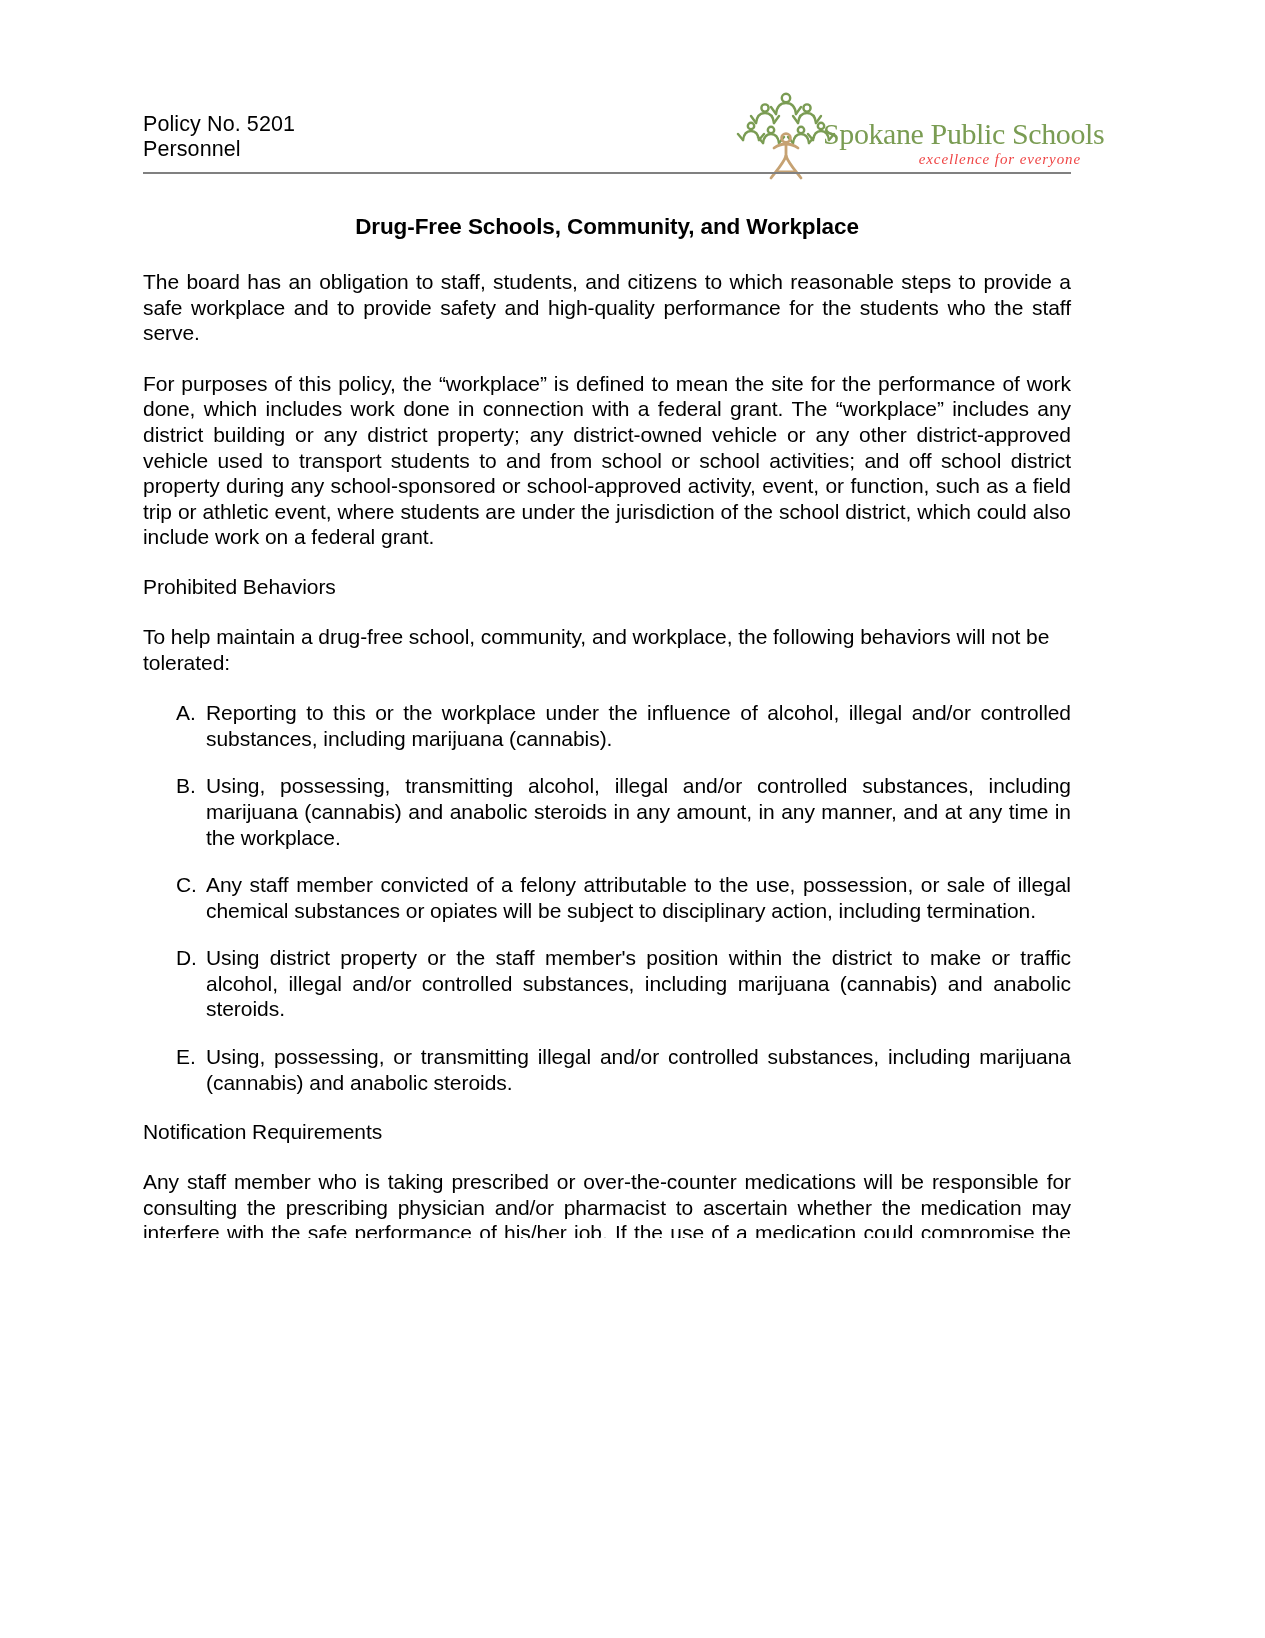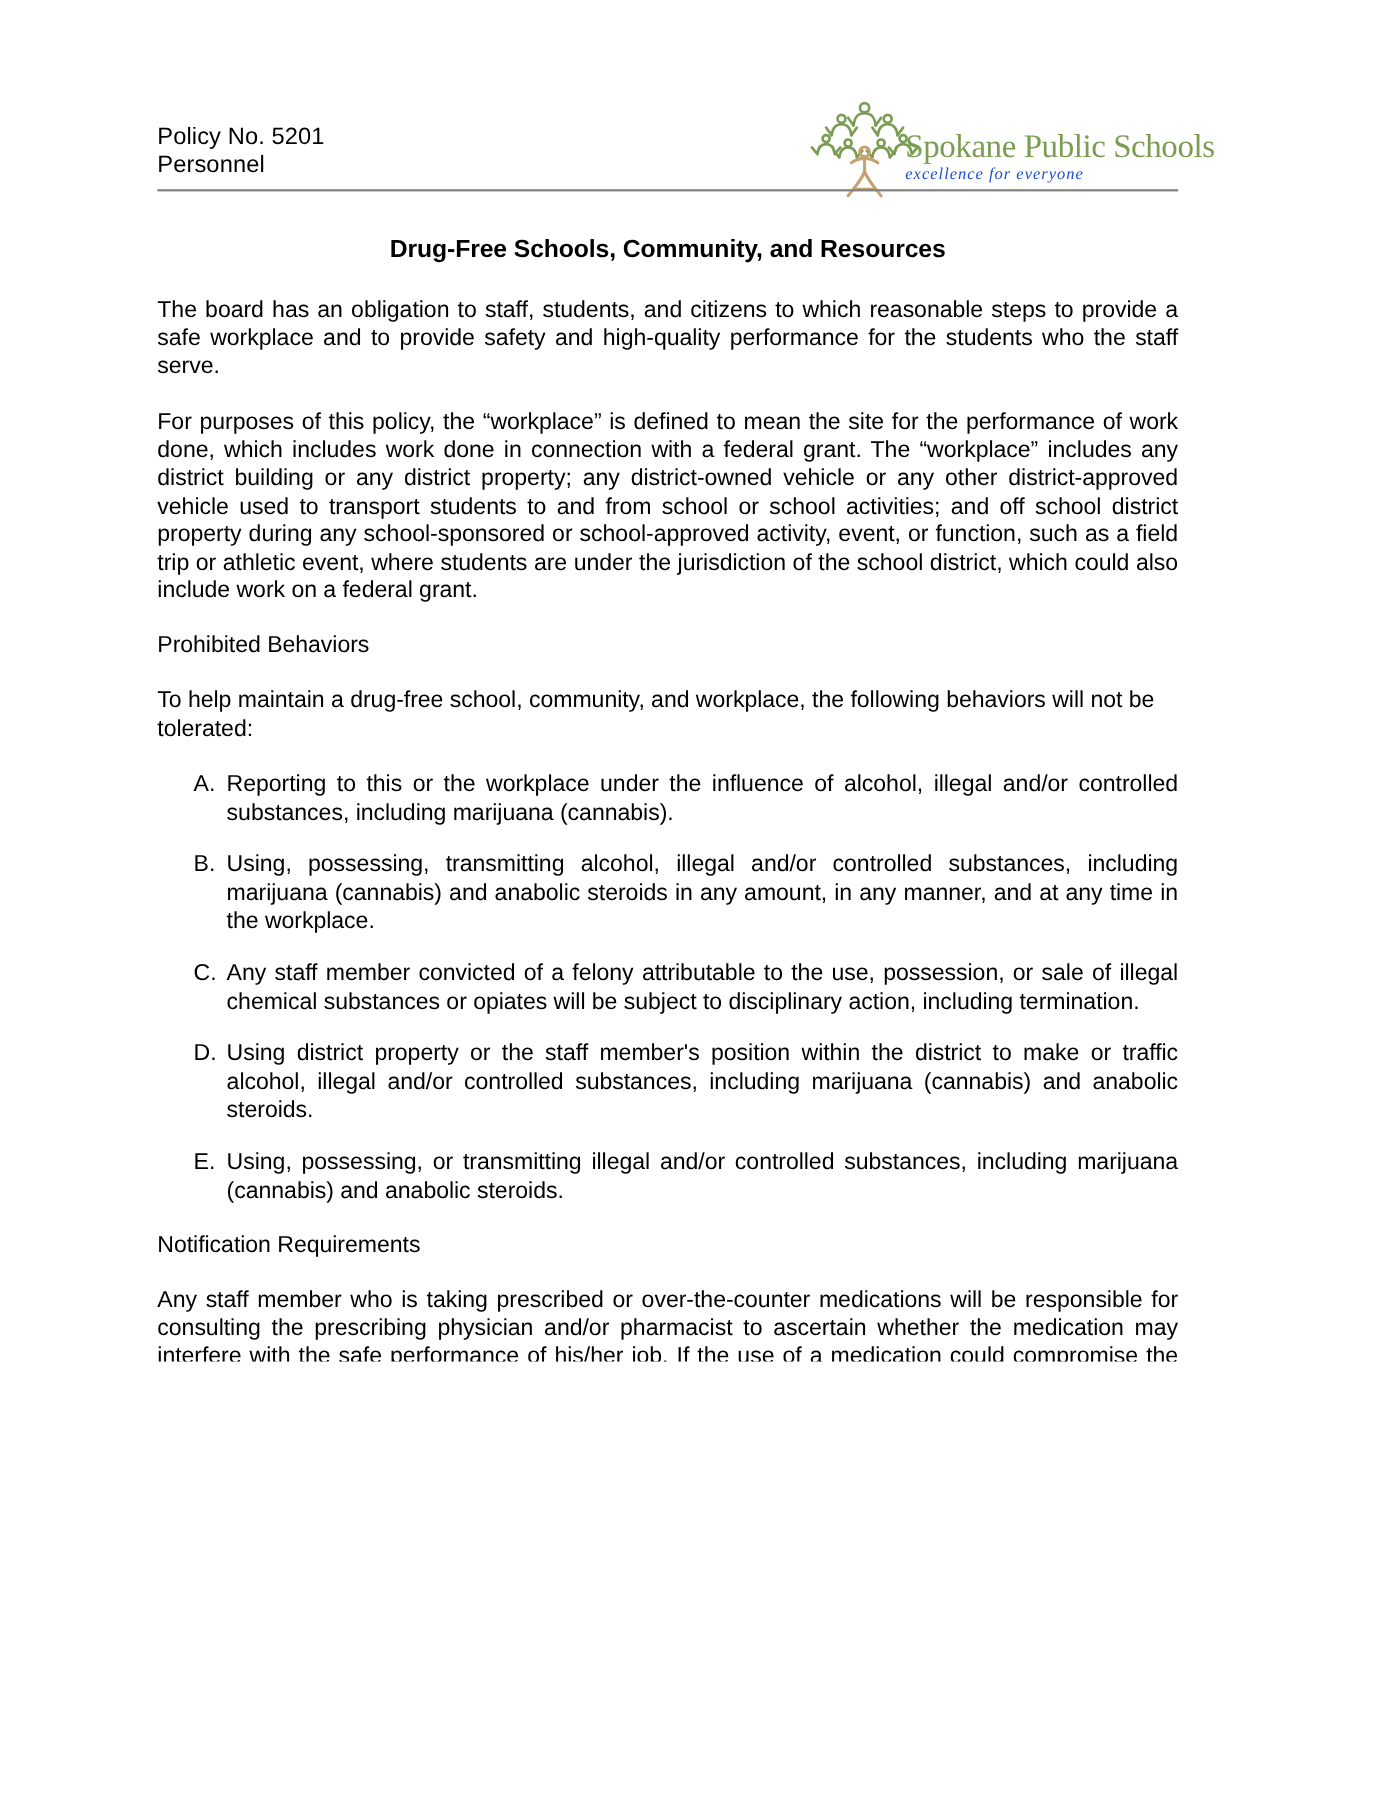--- a/index.html
+++ b/index.html
@@ -62,24 +62,25 @@
     line-height: 32px;
     color: #7a9c53;
     letter-spacing: -0.4px;
     white-space: nowrap;
   }
   .logo-tagline {
     font-family: "Liberation Serif", serif;
     font-style: italic;
     font-size: 15px;
     line-height: 17px;
-    color: #1d4ed8;
+    color: #ef4444;
     letter-spacing: 0.9px;
     margin-top: 1px;
     white-space: nowrap;
+    text-align: right;
   }
   .header-rule {
     position: absolute;
     left: 0;
     top: 172px;
     width: 928px;
     height: 2px;
     background: #808080;
   }
 
@@ -208,21 +209,21 @@
         <div class="logo-title">Spokane Public Schools</div>
         <div class="logo-tagline">excellence for everyone</div>
       </div>
     </div>
 
     <div class="header-rule"></div>
   </div>
 
   <div class="body-wrap">
 
-    <h1 class="doc-title">Drug-Free Schools, Community, and Resources</h1>
+    <h1 class="doc-title">Drug-Free Schools, Community, and Workplace</h1>
 
     <div class="gap-lg"></div>
 
     <p class="para">The board has an obligation to staff, students, and citizens to which reasonable steps to provide a safe workplace and to provide safety and high-quality performance for the students who the staff serve.</p>
 
     <div class="gap-md"></div>
 
     <p class="para">For purposes of this policy, the “workplace” is defined to mean the site for the performance of work done, which includes work done in connection with a federal grant. The “workplace” includes any district building or any district property; any district-owned vehicle or any other district-approved vehicle used to transport students to and from school or school activities; and off school district property during any school-sponsored or school-approved activity, event, or function, such as a field trip or athletic event, where students are under the jurisdiction of the school district, which could also include work on a federal grant.</p>
 
     <div class="gap-md"></div>

